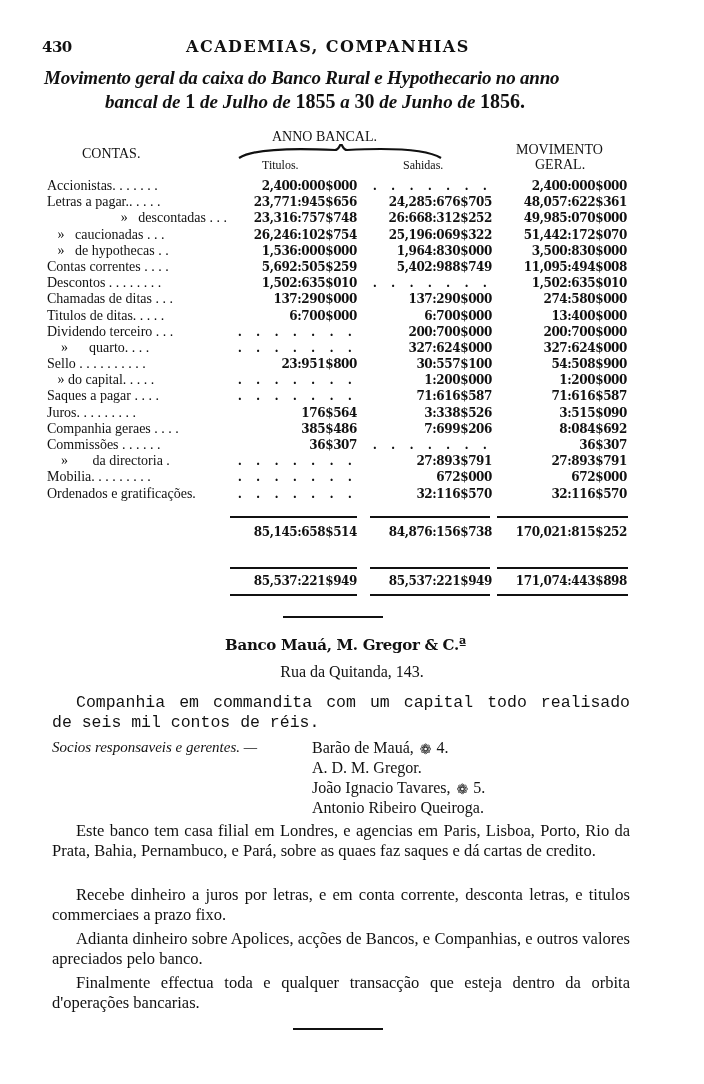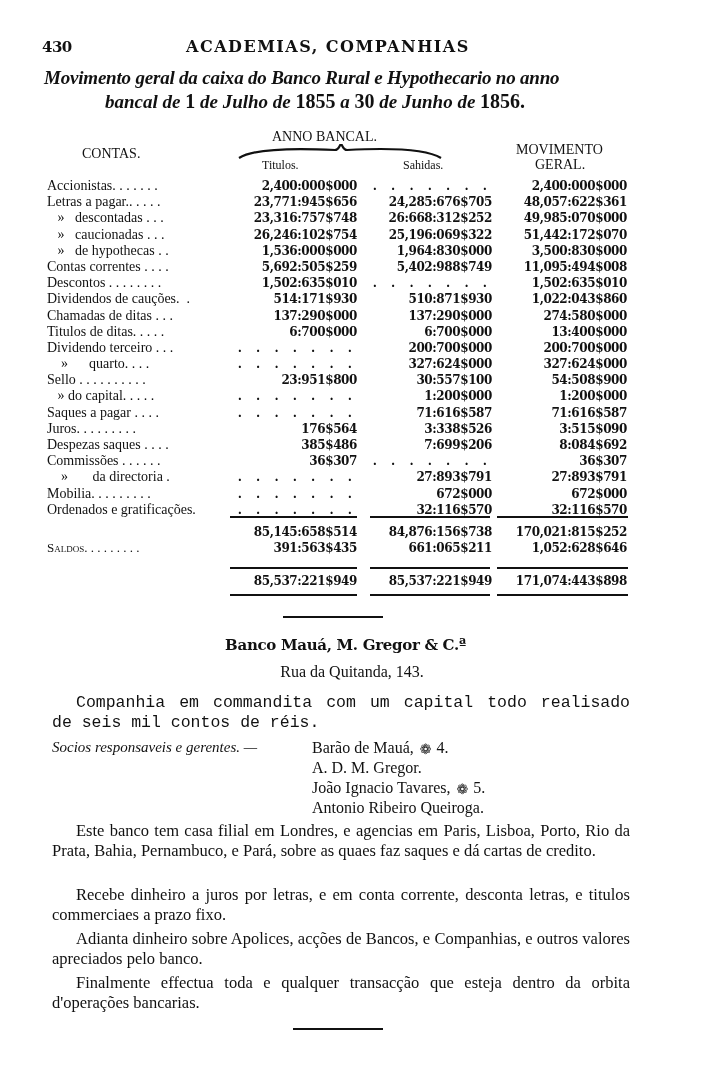--- a/index.html
+++ b/index.html
@@ -76,21 +76,21 @@
       <span class="c-num c-sah dots">. . . . . . .</span>
       <span class="c-num c-mov">2,400:000$000</span>
     </div>
     <div class="row">
       <span class="c-label" style="white-space: pre;">Letras a pagar.. . . . .</span>
       <span class="c-num c-ent">23,771:945$656</span>
       <span class="c-num c-sah">24,285:676$705</span>
       <span class="c-num c-mov">48,057:622$361</span>
     </div>
     <div class="row">
-      <span class="c-label" style="white-space: pre;">   »   descontadas . . .</span>
+      <span class="c-label" style="white-space: pre; text-align: right;">   »   descontadas . . .</span>
       <span class="c-num c-ent">23,316:757$748</span>
       <span class="c-num c-sah">26:668:312$252</span>
       <span class="c-num c-mov">49,985:070$000</span>
     </div>
     <div class="row">
       <span class="c-label" style="white-space: pre;">   »   caucionadas . . .</span>
       <span class="c-num c-ent">26,246:102$754</span>
       <span class="c-num c-sah">25,196:069$322</span>
       <span class="c-num c-mov">51,442:172$070</span>
     </div>
@@ -106,26 +106,20 @@
       <span class="c-num c-sah">5,402:988$749</span>
       <span class="c-num c-mov">11,095:494$008</span>
     </div>
     <div class="row">
       <span class="c-label" style="white-space: pre;">Descontos . . . . . . . .</span>
       <span class="c-num c-ent">1,502:635$010</span>
       <span class="c-num c-sah dots">. . . . . . .</span>
       <span class="c-num c-mov">1,502:635$010</span>
     </div>
     <div class="row">
-      <span class="c-label" style="white-space: pre;">Dividendos de cauções.  .</span>
-      <span class="c-num c-ent">514:171$930</span>
-      <span class="c-num c-sah">510:871$930</span>
-      <span class="c-num c-mov">1,022:043$860</span>
-    </div>
-    <div class="row">
       <span class="c-label" style="white-space: pre;">Chamadas de ditas . . .</span>
       <span class="c-num c-ent">137:290$000</span>
       <span class="c-num c-sah">137:290$000</span>
       <span class="c-num c-mov">274:580$000</span>
     </div>
     <div class="row">
       <span class="c-label" style="white-space: pre;">Titulos de ditas. . . . .</span>
       <span class="c-num c-ent">6:700$000</span>
       <span class="c-num c-sah">6:700$000</span>
       <span class="c-num c-mov">13:400$000</span>
@@ -160,21 +154,21 @@
       <span class="c-num c-sah">71:616$587</span>
       <span class="c-num c-mov">71:616$587</span>
     </div>
     <div class="row">
       <span class="c-label" style="white-space: pre;">Juros. . . . . . . . .</span>
       <span class="c-num c-ent">176$564</span>
       <span class="c-num c-sah">3:338$526</span>
       <span class="c-num c-mov">3:515$090</span>
     </div>
     <div class="row">
-      <span class="c-label" style="white-space: pre;">Despezas saques . . . .</span>
+      <span class="c-label" style="white-space: pre;">Companhia geraes . . . .</span>
       <span class="c-num c-ent">385$486</span>
       <span class="c-num c-sah">7:699$206</span>
       <span class="c-num c-mov">8:084$692</span>
     </div>
     <div class="row">
       <span class="c-label" style="white-space: pre;">Commissões . . . . . .</span>
       <span class="c-num c-ent">36$307</span>
       <span class="c-num c-sah dots">. . . . . . .</span>
       <span class="c-num c-mov">36$307</span>
     </div>
@@ -202,26 +196,20 @@
 <div class="rule" style="left:370px; top:516px; width:120px;"></div>
 <div class="rule" style="left:497px; top:516px; width:131px;"></div>
 
 <div class="abs totals" style="top:524px;">
   <div class="row">
     <span class="c-label"></span>
     <span class="c-num c-ent">85,145:658$514</span>
     <span class="c-num c-sah">84,876:156$738</span>
     <span class="c-num c-mov">170,021:815$252</span>
   </div>
-  <div class="row">
-    <span class="c-label saldos-label">Saldos. . . . . . . . .</span>
-    <span class="c-num c-ent">391:563$435</span>
-    <span class="c-num c-sah">661:065$211</span>
-    <span class="c-num c-mov">1,052:628$646</span>
-  </div>
 </div>
 
 <div class="rule" style="left:230px; top:567px; width:127px;"></div>
 <div class="rule" style="left:370px; top:567px; width:120px;"></div>
 <div class="rule" style="left:497px; top:567px; width:131px;"></div>
 
 <div class="abs totals" style="top:573px;">
   <div class="row">
     <span class="c-label"></span>
     <span class="c-num c-ent">85,537:221$949</span>

